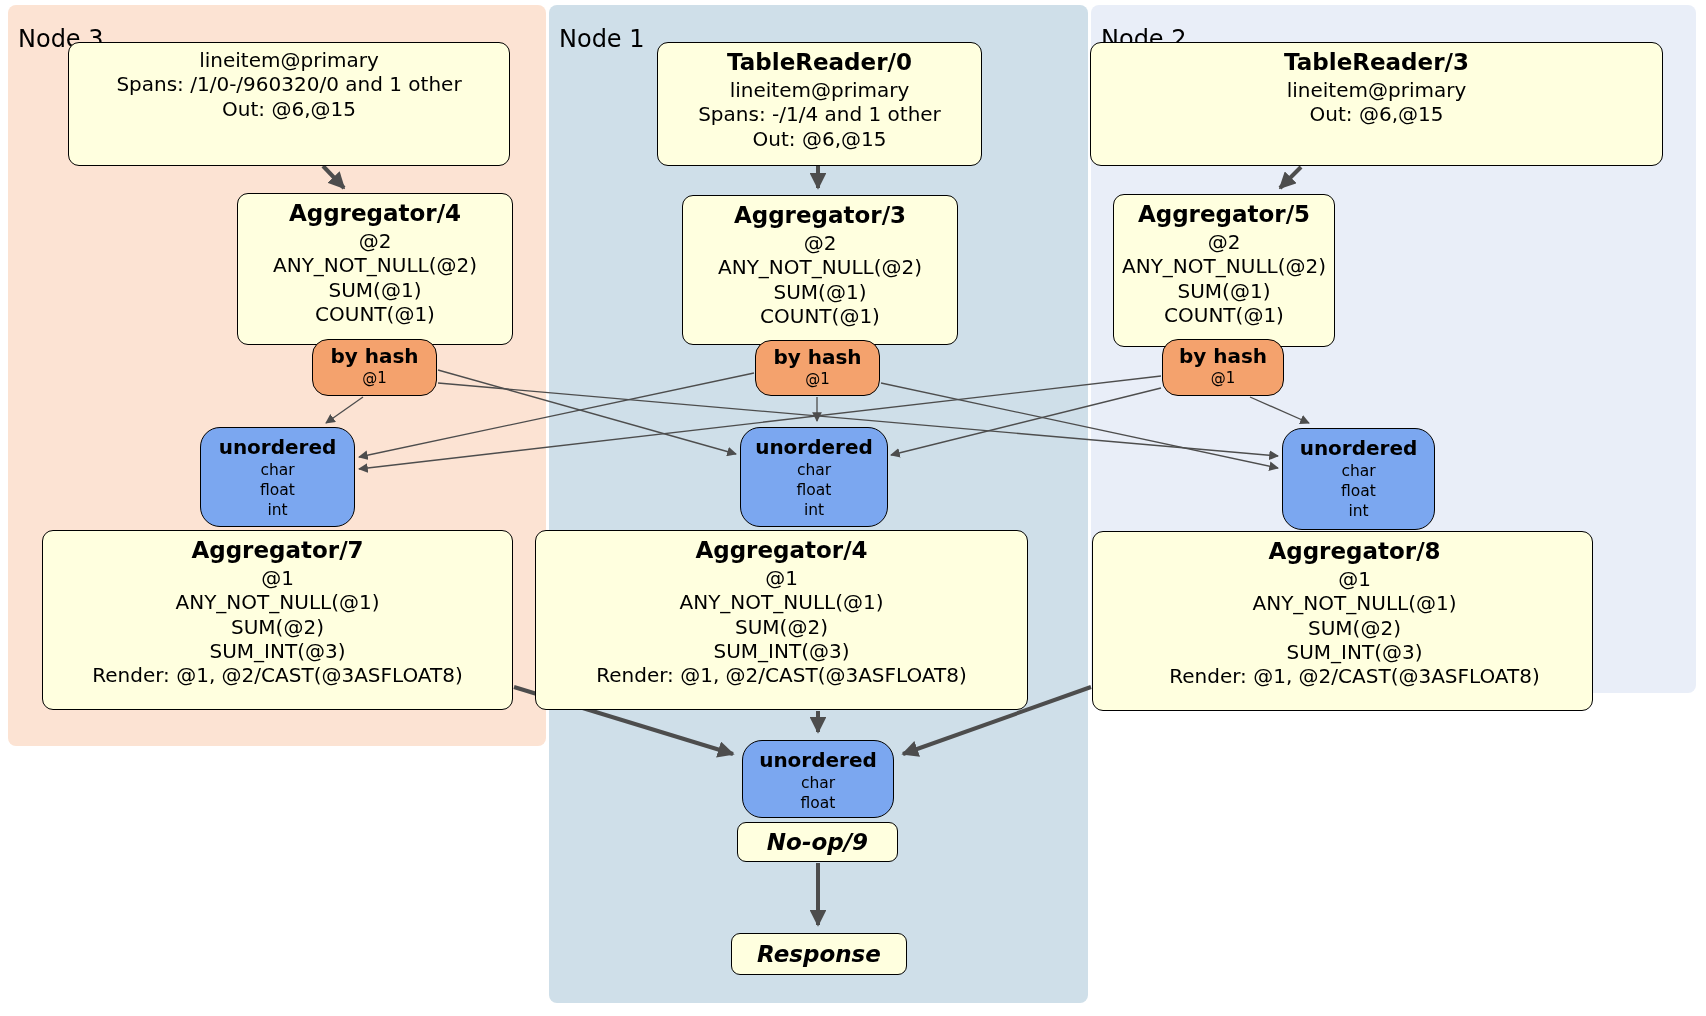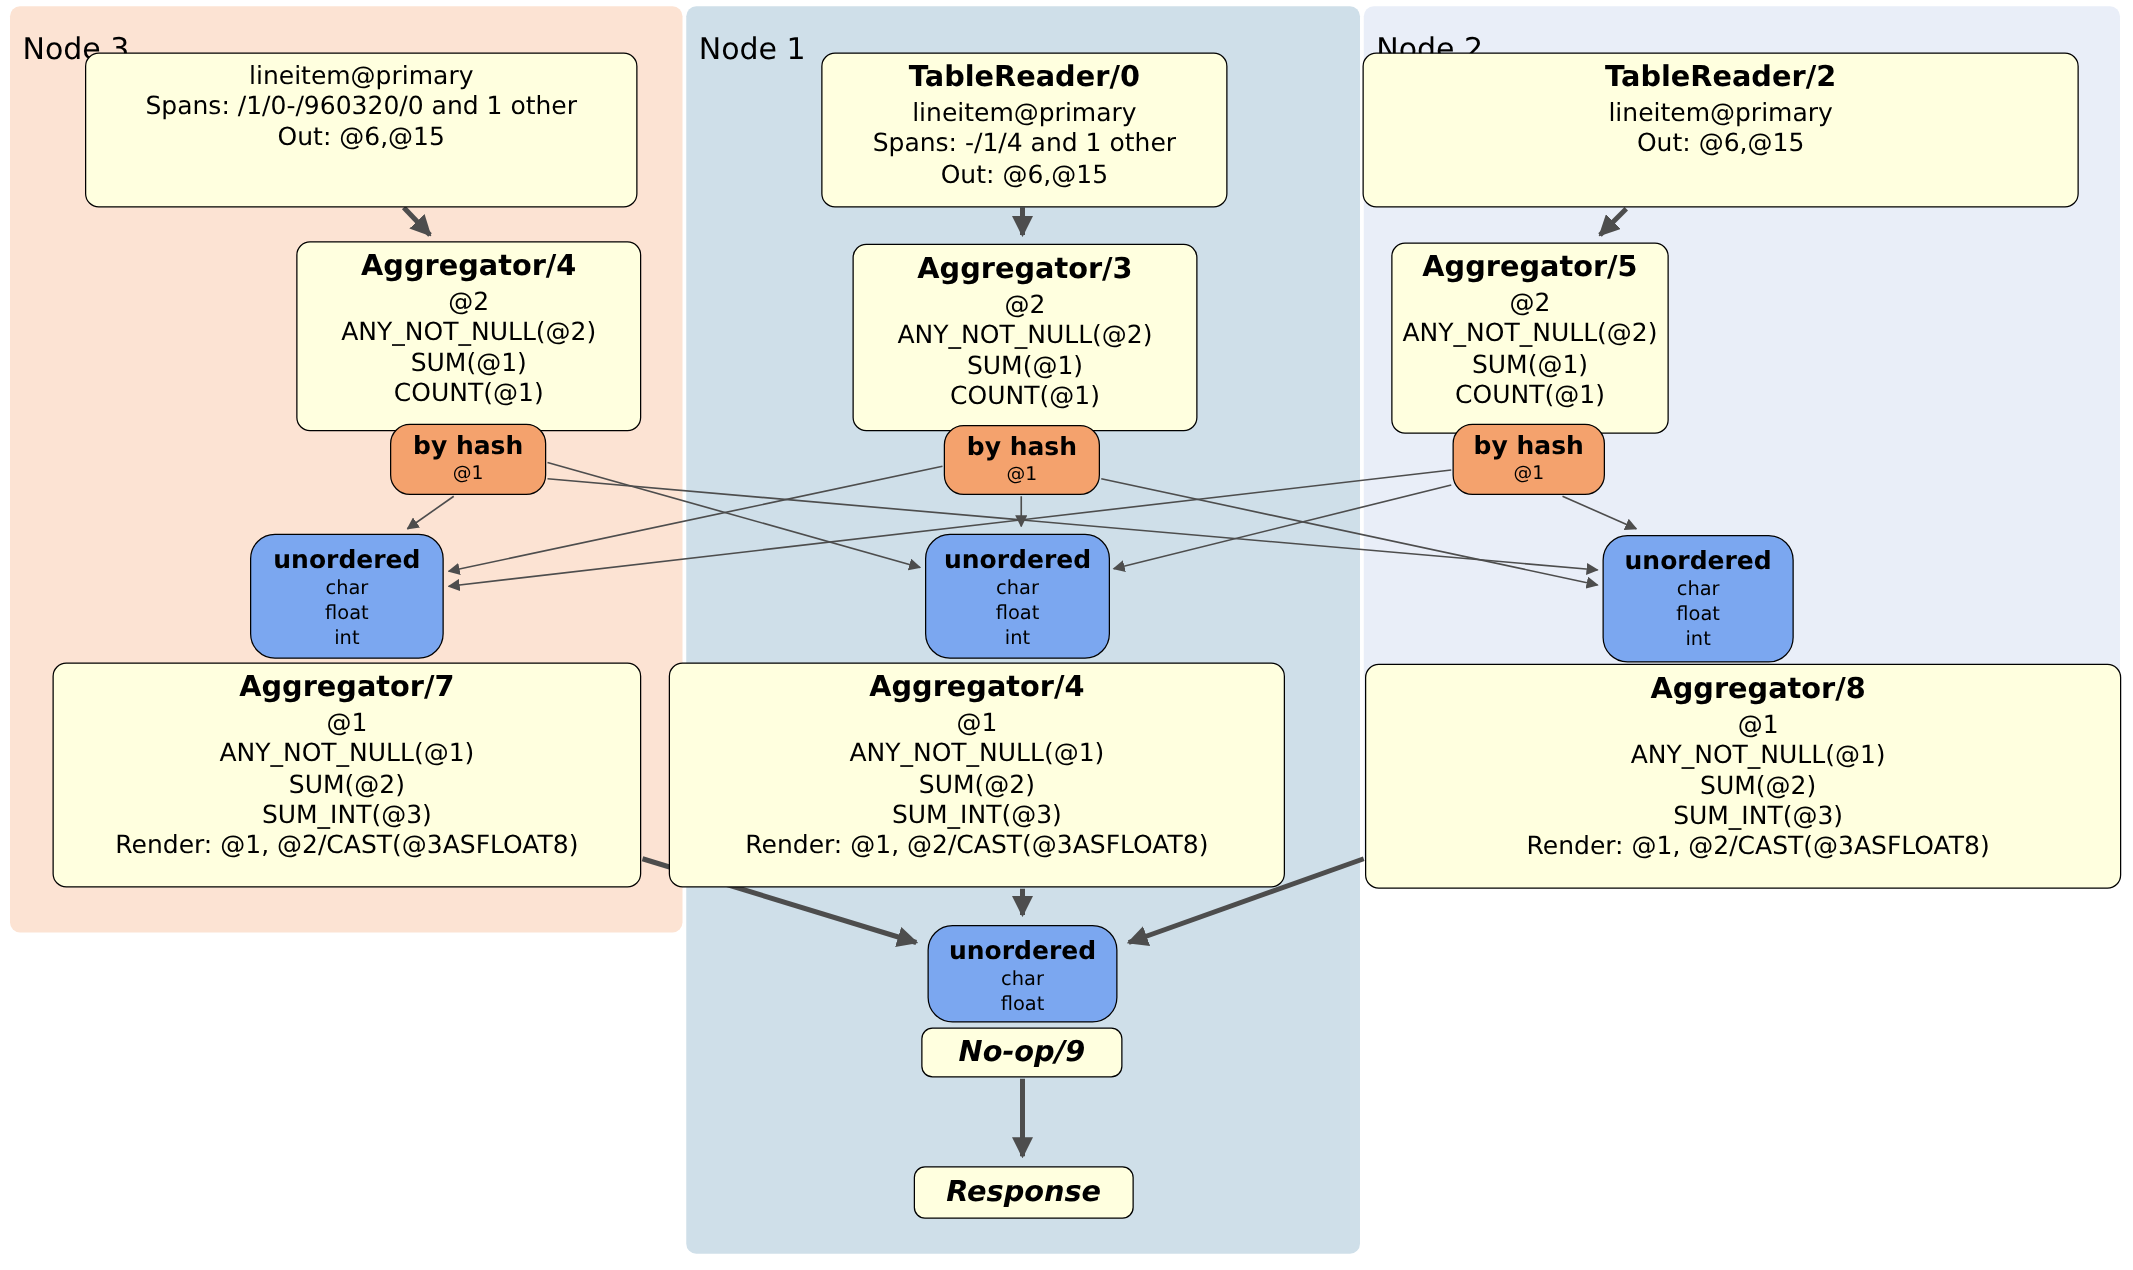--- a/index.html
+++ b/index.html
@@ -28,21 +28,21 @@
 
   
   #tr1{left:68px;top:42px;width:442px;height:124px;}
   #agg4{left:237px;top:193px;width:276px;height:152px;}
   #agg7{left:42px;top:530px;width:471px;height:180px;}
   #tr0{left:657px;top:42px;width:325px;height:124px;}
   #agg3{left:682px;top:195px;width:276px;height:150px;}
   #agg6{left:535px;top:530px;width:493px;height:180px;}
   #tr2{left:1090px;top:42px;width:573px;height:124px;}
   #agg5{left:1113px;top:194px;width:222px;height:153px;}
-  #agg8{left:1092px;top:531px;width:605px;height:180px;padding-left:24px;}
+  #agg8{left:1092px;top:531px;width:501px;height:180px;padding-left:24px;}
 
   
   .router{
     position:absolute;box-sizing:border-box;background:#f4a26d;
     border:1.8px solid #000;border-radius:16px;text-align:center;
     padding-top:4px;line-height:1.25;
   }
   .router .t{font-weight:bold;font-size:20px;}
   .router .l{font-size:15px;}
   #bh4{left:312px;top:339px;width:125px;height:57px;}
@@ -152,21 +152,21 @@
   <div class="op" id="agg6">
     <div class="t">Aggregator/4</div>
     <div class="l">@1</div>
     <div class="l">ANY_NOT_NULL(@1)</div>
     <div class="l">SUM(@2)</div>
     <div class="l">SUM_INT(@3)</div>
     <div class="l">Render: @1, @2/CAST(@3ASFLOAT8)</div>
   </div>
 
   <div class="op" id="tr2">
-    <div class="t">TableReader/2</div>
+    <div class="t">TableReader/3</div>
     <div class="l">lineitem@primary</div>
     <div class="l">Out: @6,@15</div>
   </div>
   <div class="op" id="agg5">
     <div class="t">Aggregator/5</div>
     <div class="l">@2</div>
     <div class="l">ANY_NOT_NULL(@2)</div>
     <div class="l">SUM(@1)</div>
     <div class="l">COUNT(@1)</div>
   </div>

